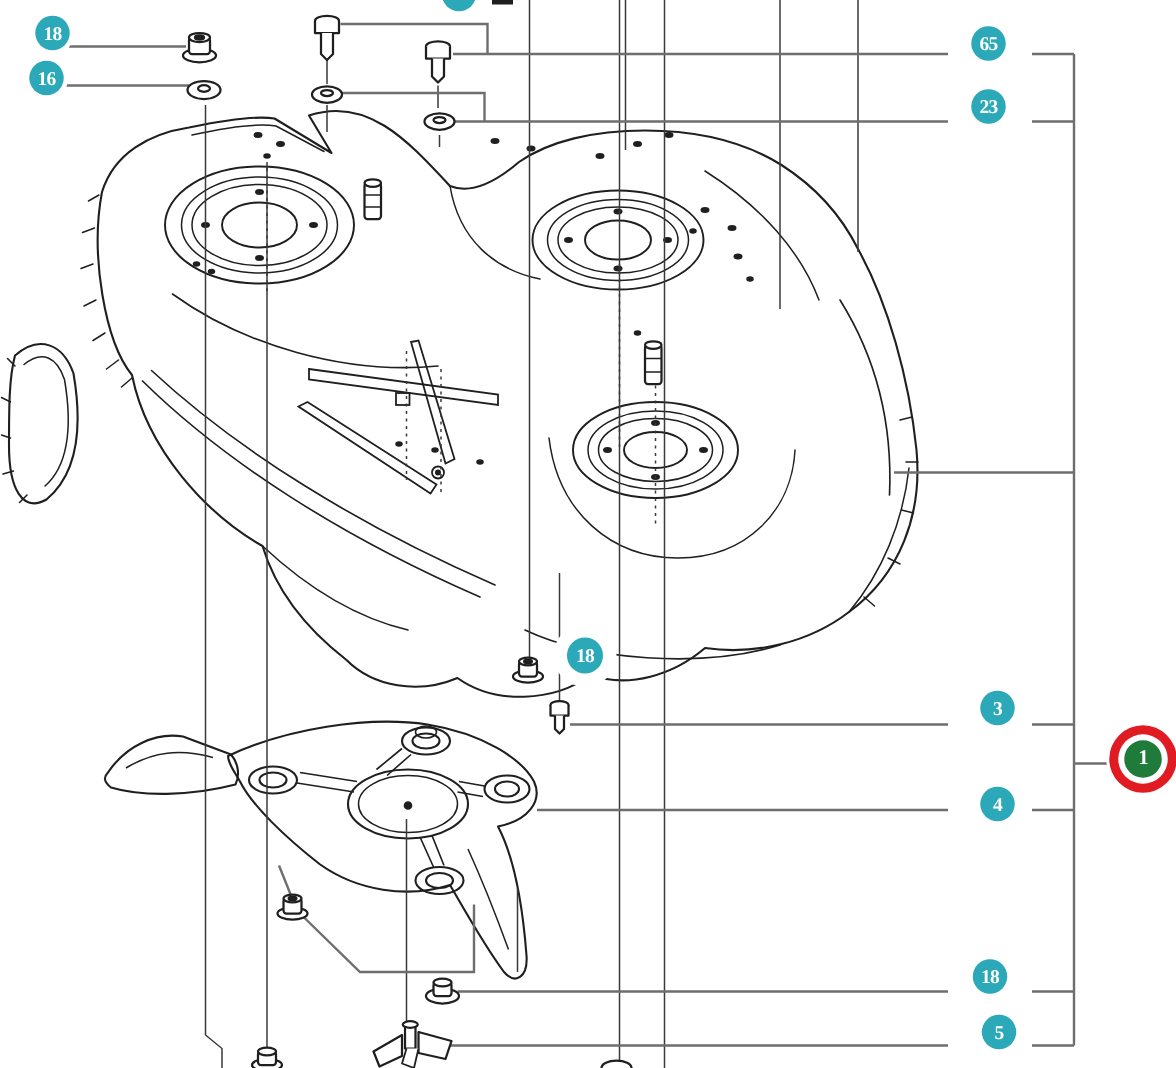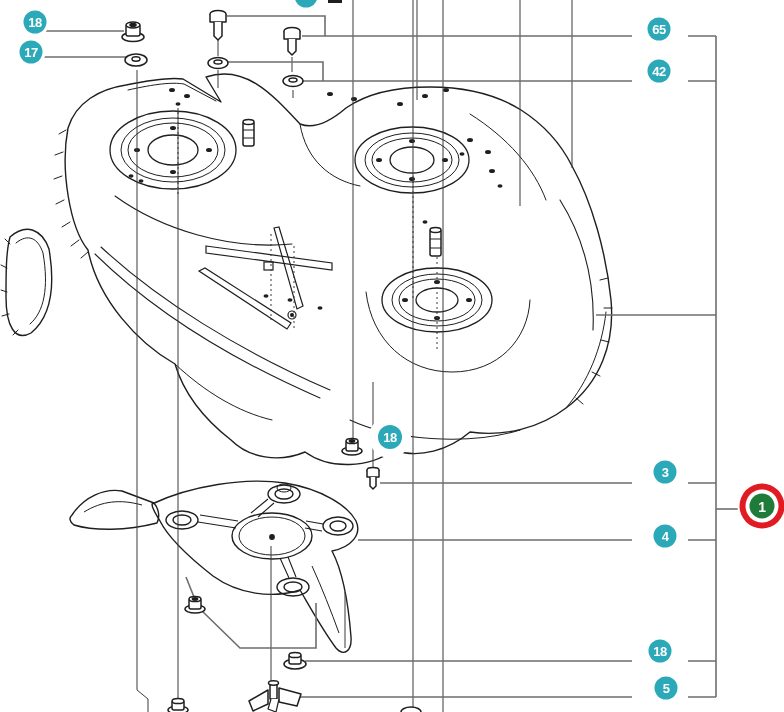--- a/index.html
+++ b/index.html
@@ -1,18 +1,18 @@
 <!DOCTYPE html>
 <html style="--teal: #2BA9B8; --green: #1E7B39; --red: #E11B22;"><head>
 <meta charset="utf-8">
 <style>
   html,body{margin:0;padding:0;background:#fff;}
   #stage{
     position:relative;width:784px;height:712px;background:#fff;overflow:hidden;
-    font-family:Liberation Sans, sans-serif;
+    font-family:Liberation Serif, serif;
   }
   #art{position:absolute;left:0;top:0;z-index:1;}
   .notch{position:absolute;z-index:3;background:#fff;border-radius:50%;transform:translate(-50%,-50%);}
   .badge{
     position:absolute;z-index:4;width:23px;height:23px;border-radius:50%;
     background:var(--teal,#2BA9B8);color:#fff;
     display:flex;align-items:center;justify-content:center;
     font-size:13px;font-weight:bold;letter-spacing:-0.5px;
     transform:translate(-50%,-50%);
     box-shadow:0 0 0 3px #fff;
@@ -305,22 +305,22 @@
       </g>
 
       <rect x="328" y="0" width="14" height="3" fill="#1F1F1F" stroke="none"></rect>
     </g>
   </svg>
 
   <div class="notch" style="left:29px;top:37px;width:18px;height:18px;"></div>
 
   <div class="badge partial" style="left:306px;top:-4px"></div>
   <div class="badge" style="left:35px;top:22px">18</div>
-  <div class="badge" style="left:31px;top:52px">17</div>
+  <div class="badge" style="left:31px;top:52px">16</div>
   <div class="badge" style="left:659px;top:29px">65</div>
-  <div class="badge" style="left:659px;top:71px">42</div>
+  <div class="badge" style="left:659px;top:71px">23</div>
   <div class="badge big-halo" style="left:390px;top:437px">18</div>
   <div class="badge" style="left:665px;top:472px">3</div>
   <div class="badge special" style="left:762px;top:506px">1</div>
   <div class="badge" style="left:665px;top:536px">4</div>
   <div class="badge" style="left:660px;top:651px">18</div>
   <div class="badge" style="left:666px;top:688px">5</div>
 </div>
 
 </body></html>

